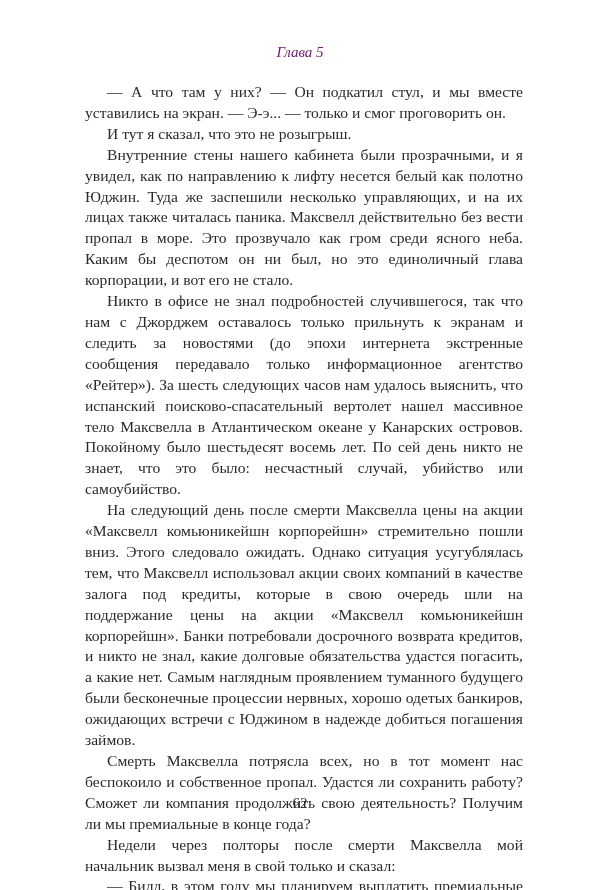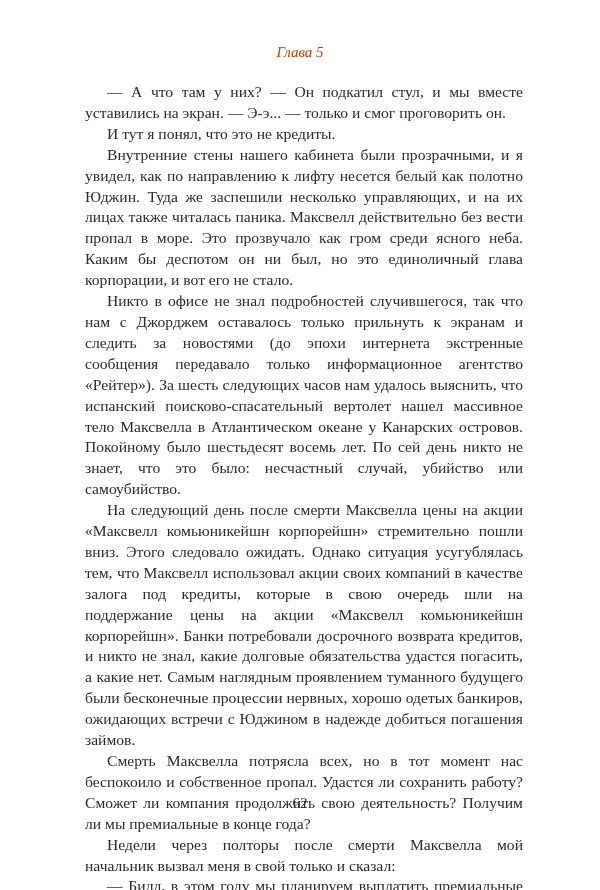--- a/index.html
+++ b/index.html
@@ -2,40 +2,40 @@
 <html><head>
 <meta charset="utf-8">
 <style>
   html, body { margin: 0; padding: 0; }
   body {
     width: 600px; height: 890px; background: #ffffff; position: relative; overflow: hidden;
     font-family: "Liberation Serif", "DejaVu Serif", serif; color: #2a2a2a;
   }
   .running-head {
     position: absolute; top: 44px; left: 0; width: 600px; text-align: center;
-    font-style: italic; font-size: 15px; color: #c2410c;
+    font-style: italic; font-size: 15px; color: #701a75;
   }
   .text-block {
     position: absolute; top: 82px; left: 85px; width: 438px;
     font-size: 15.6px; line-height: 20.9px; text-align: justify; hyphens: manual;
   }
   .para { margin: 0; text-indent: 22px; }
   .folio {
     position: absolute; top: 795px; left: 0; width: 600px; text-align: center;
     font-size: 15px; color: #333;
   }
 </style>
 </head>
 <body>
 
 <div class="running-head">Глава 5</div>
 
 <div class="text-block">
   <p class="para">— А что там у них? — Он подкатил стул, и мы вместе уставились на экран. — Э-э... — только и смог проговорить он.</p>
-  <p class="para">И тут я понял, что это не кредиты.</p>
+  <p class="para">И тут я сказал, что это не розыгрыш.</p>
   <p class="para">Внутренние стены нашего кабинета были прозрачными, и я увидел, как по направлению к лифту несется белый как полотно Юджин. Туда же заспешили несколько управляющих, и на их лицах также читалась паника. Максвелл действительно без вести пропал в море. Это прозвучало как гром среди ясного неба. Каким бы деспотом он ни был, но это единоличный глава корпорации, и вот его не стало.</p>
   <p class="para">Никто в офисе не знал подробностей случившегося, так что нам с Джорджем оставалось только прильнуть к экранам и следить за новостями (до эпохи интернета экстренные сообщения передавало только информационное агентство «Рейтер»). За шесть следующих часов нам удалось выяснить, что испанский поисково-спасательный вертолет нашел массивное тело Максвелла в Атлантическом океане у Канарских островов. Покойному было шестьдесят восемь лет. По сей день никто не знает, что это было: несчастный случай, убийство или самоубийство.</p>
   <p class="para">На следующий день после смерти Максвелла цены на акции «Максвелл комьюникейшн корпорейшн» стремительно пошли вниз. Этого следовало ожидать. Однако ситуация усугублялась тем, что Максвелл использовал акции своих компаний в качестве залога под кредиты, которые в свою очередь шли на поддержание цены на акции «Максвелл комьюникейшн корпорейшн». Банки потребовали досрочного возврата кредитов, и никто не знал, какие долговые обязательства удастся погасить, а какие нет. Самым наглядным проявлением туманного будущего были бесконечные процессии нервных, хорошо одетых банкиров, ожидающих встречи с Юджином в надежде добиться погашения займов.</p>
   <p class="para">Смерть Максвелла потрясла всех, но в тот момент нас беспокоило и собственное пропал. Удастся ли сохранить работу? Сможет ли компания продолжить свою деятельность? Получим ли мы премиальные в конце года?</p>
   <p class="para">Недели через полторы после смерти Максвелла мой начальник вызвал меня в свой только и сказал:</p>
   <p class="para">— Билл, в этом году мы планируем выплатить премиальные немного раньше обычного. Ты хорошо потрудился, и мы решили выплатить тебе пятьдесят тысяч фунтов.</p>
 </div>
 
 <div class="folio">62</div>
 

